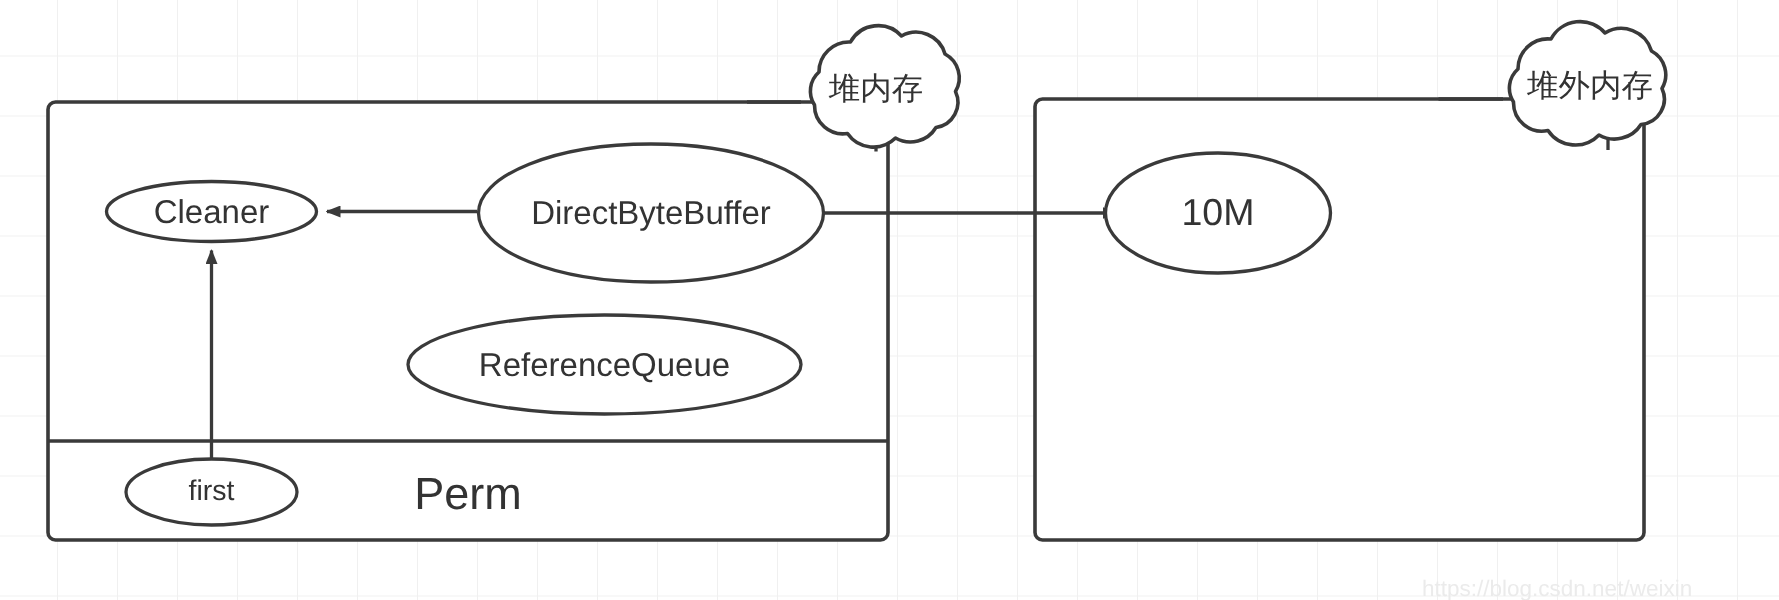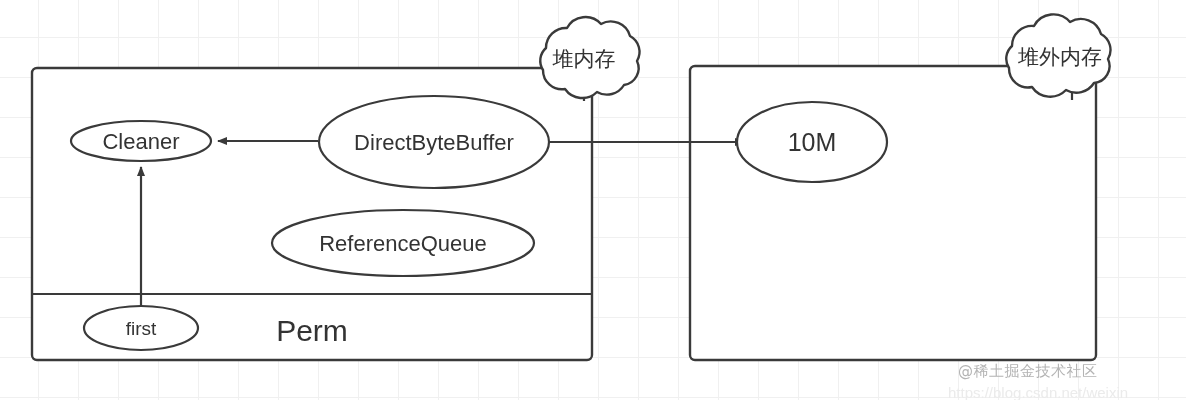--- a/index.html
+++ b/index.html
@@ -136,15 +136,14 @@
                a 21 21 0 0 1 -28 7
                a 22 22 0 0 1 -34 -3
                a 19 19 0 0 1 -23 -19
                z" fill="#ffffff" stroke="#3a3a3a" stroke-width="2.4" stroke-linejoin="round"></path>
       <text class="cjk" x="1060" y="57" text-anchor="middle" dominant-baseline="central" font-size="21">堆外内存</text>
     </g>
 
   </svg>
 
   <div class="urlmark">https://blog.csdn.net/weixin</div>
-  <div class="watermark">@稀土掘金技术社区</div>
 
 </div>
 
 </body></html>

